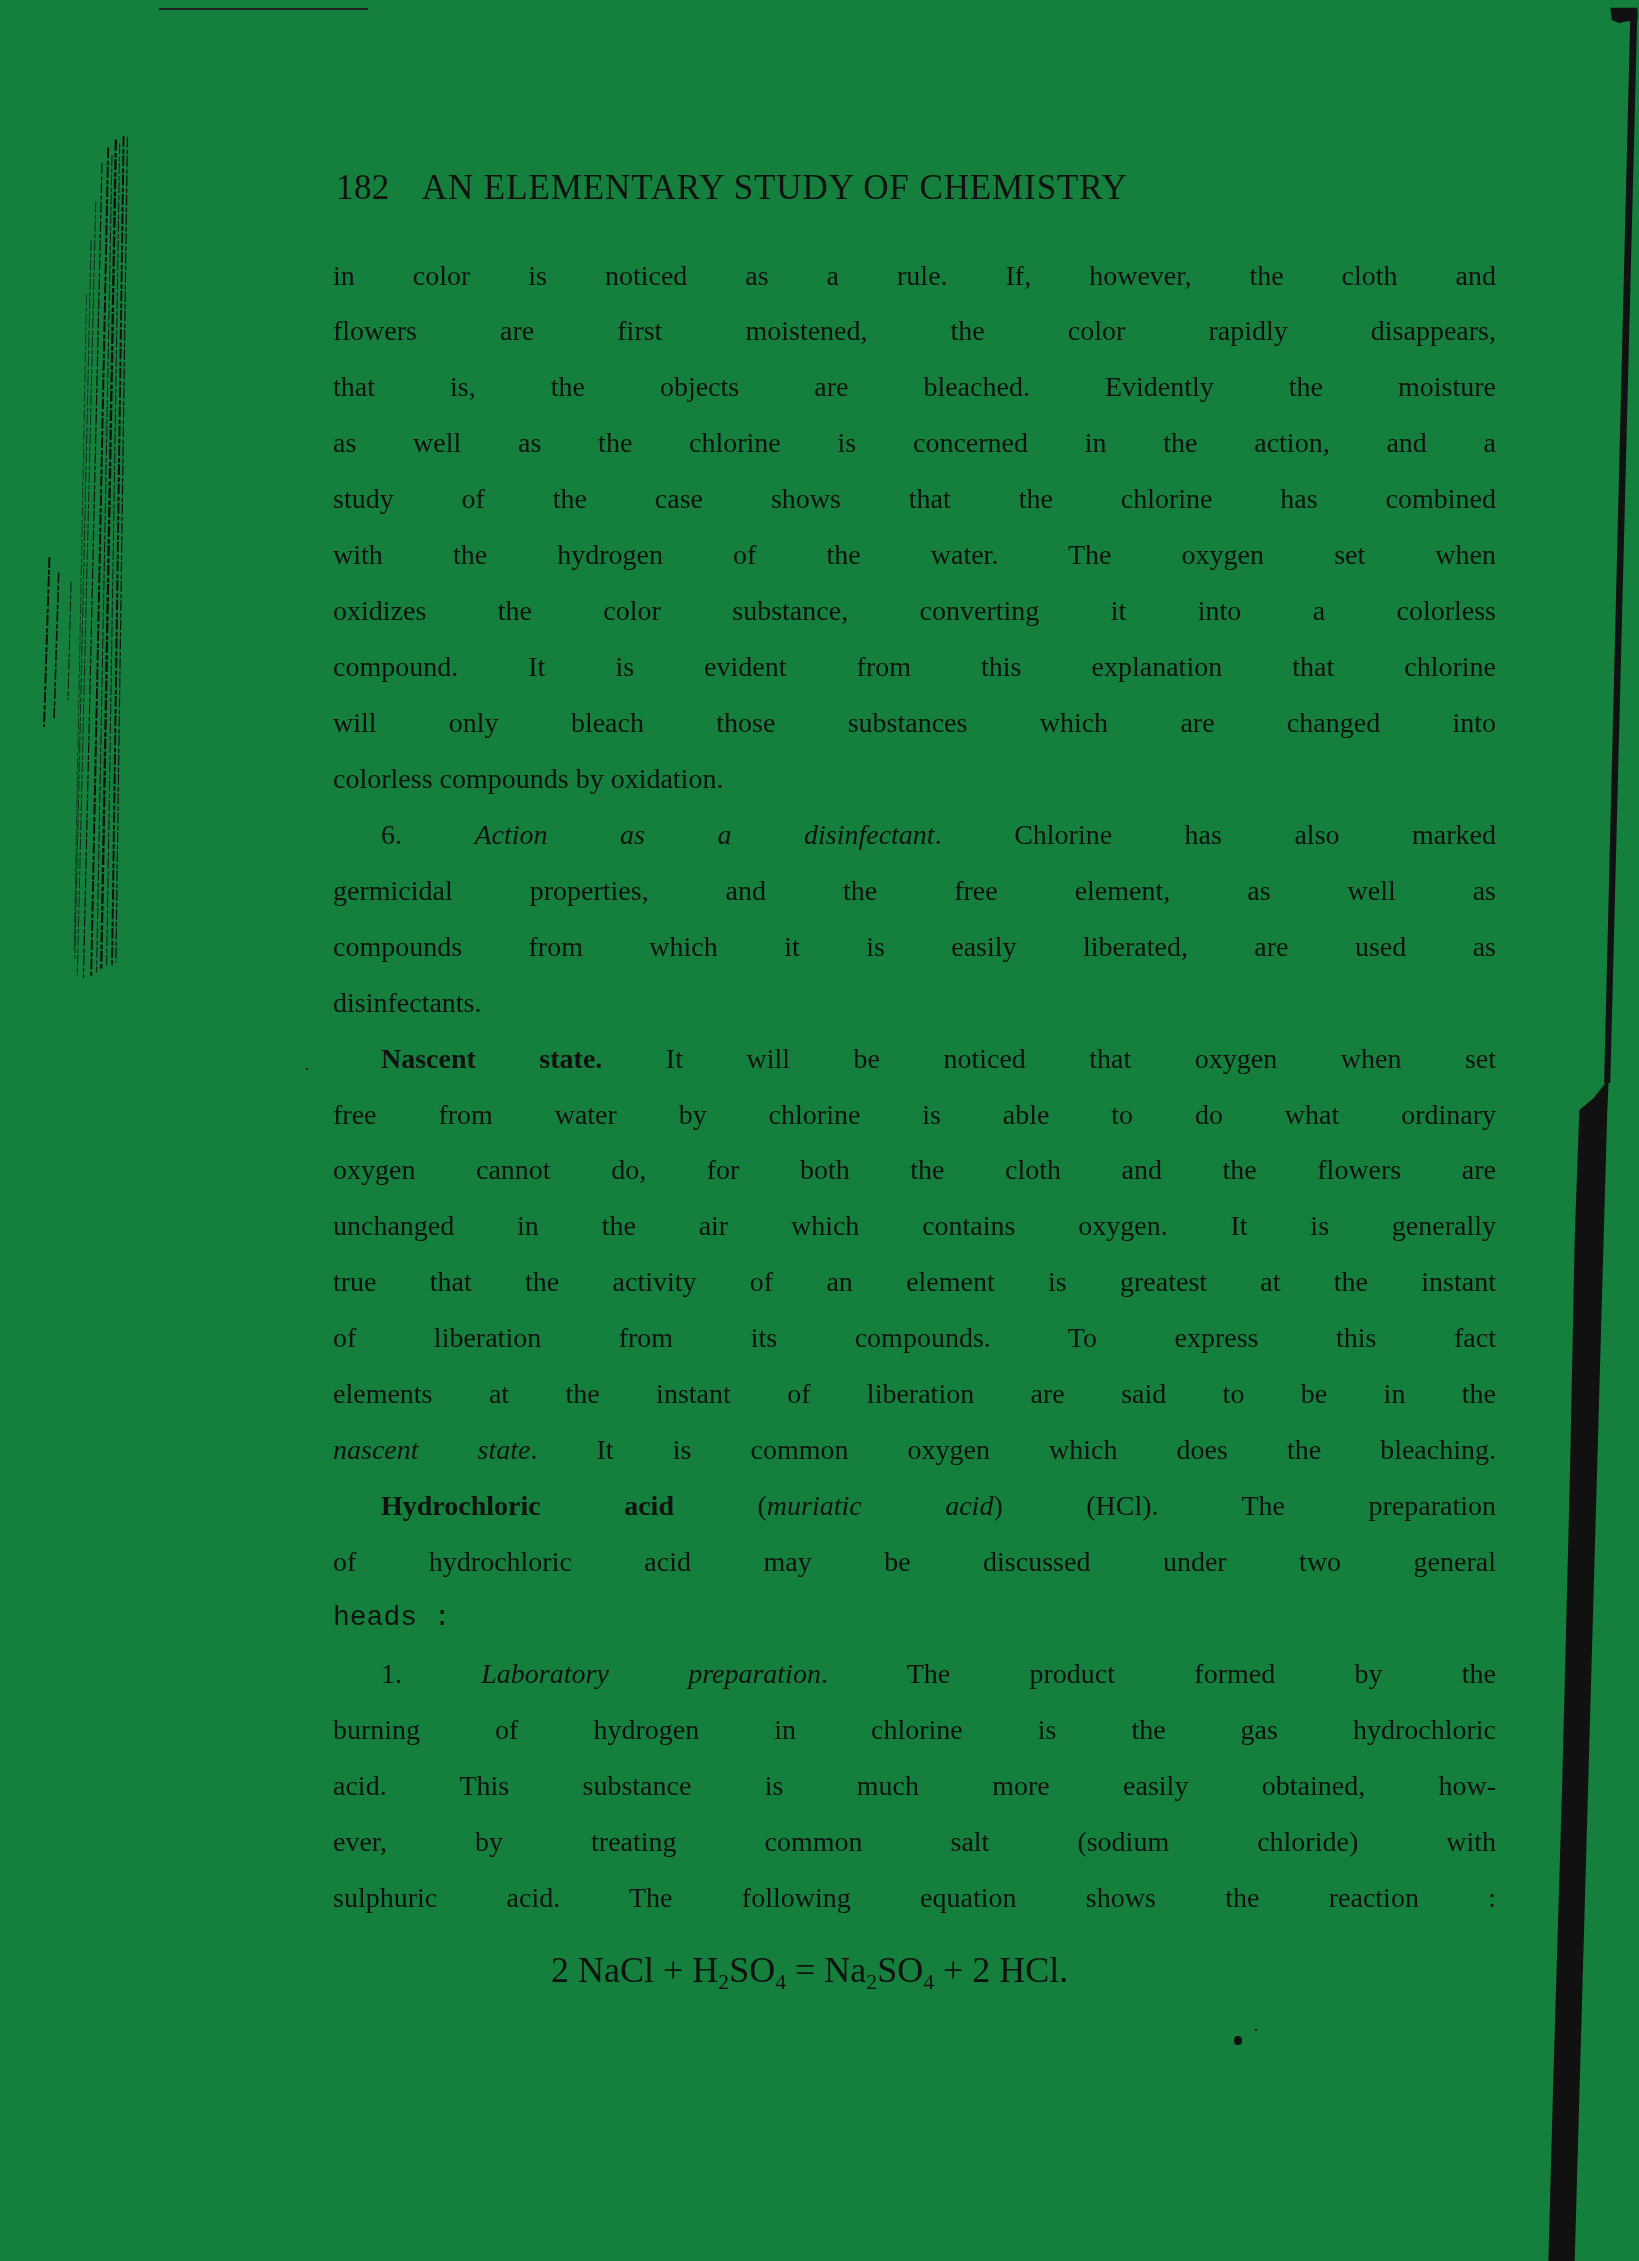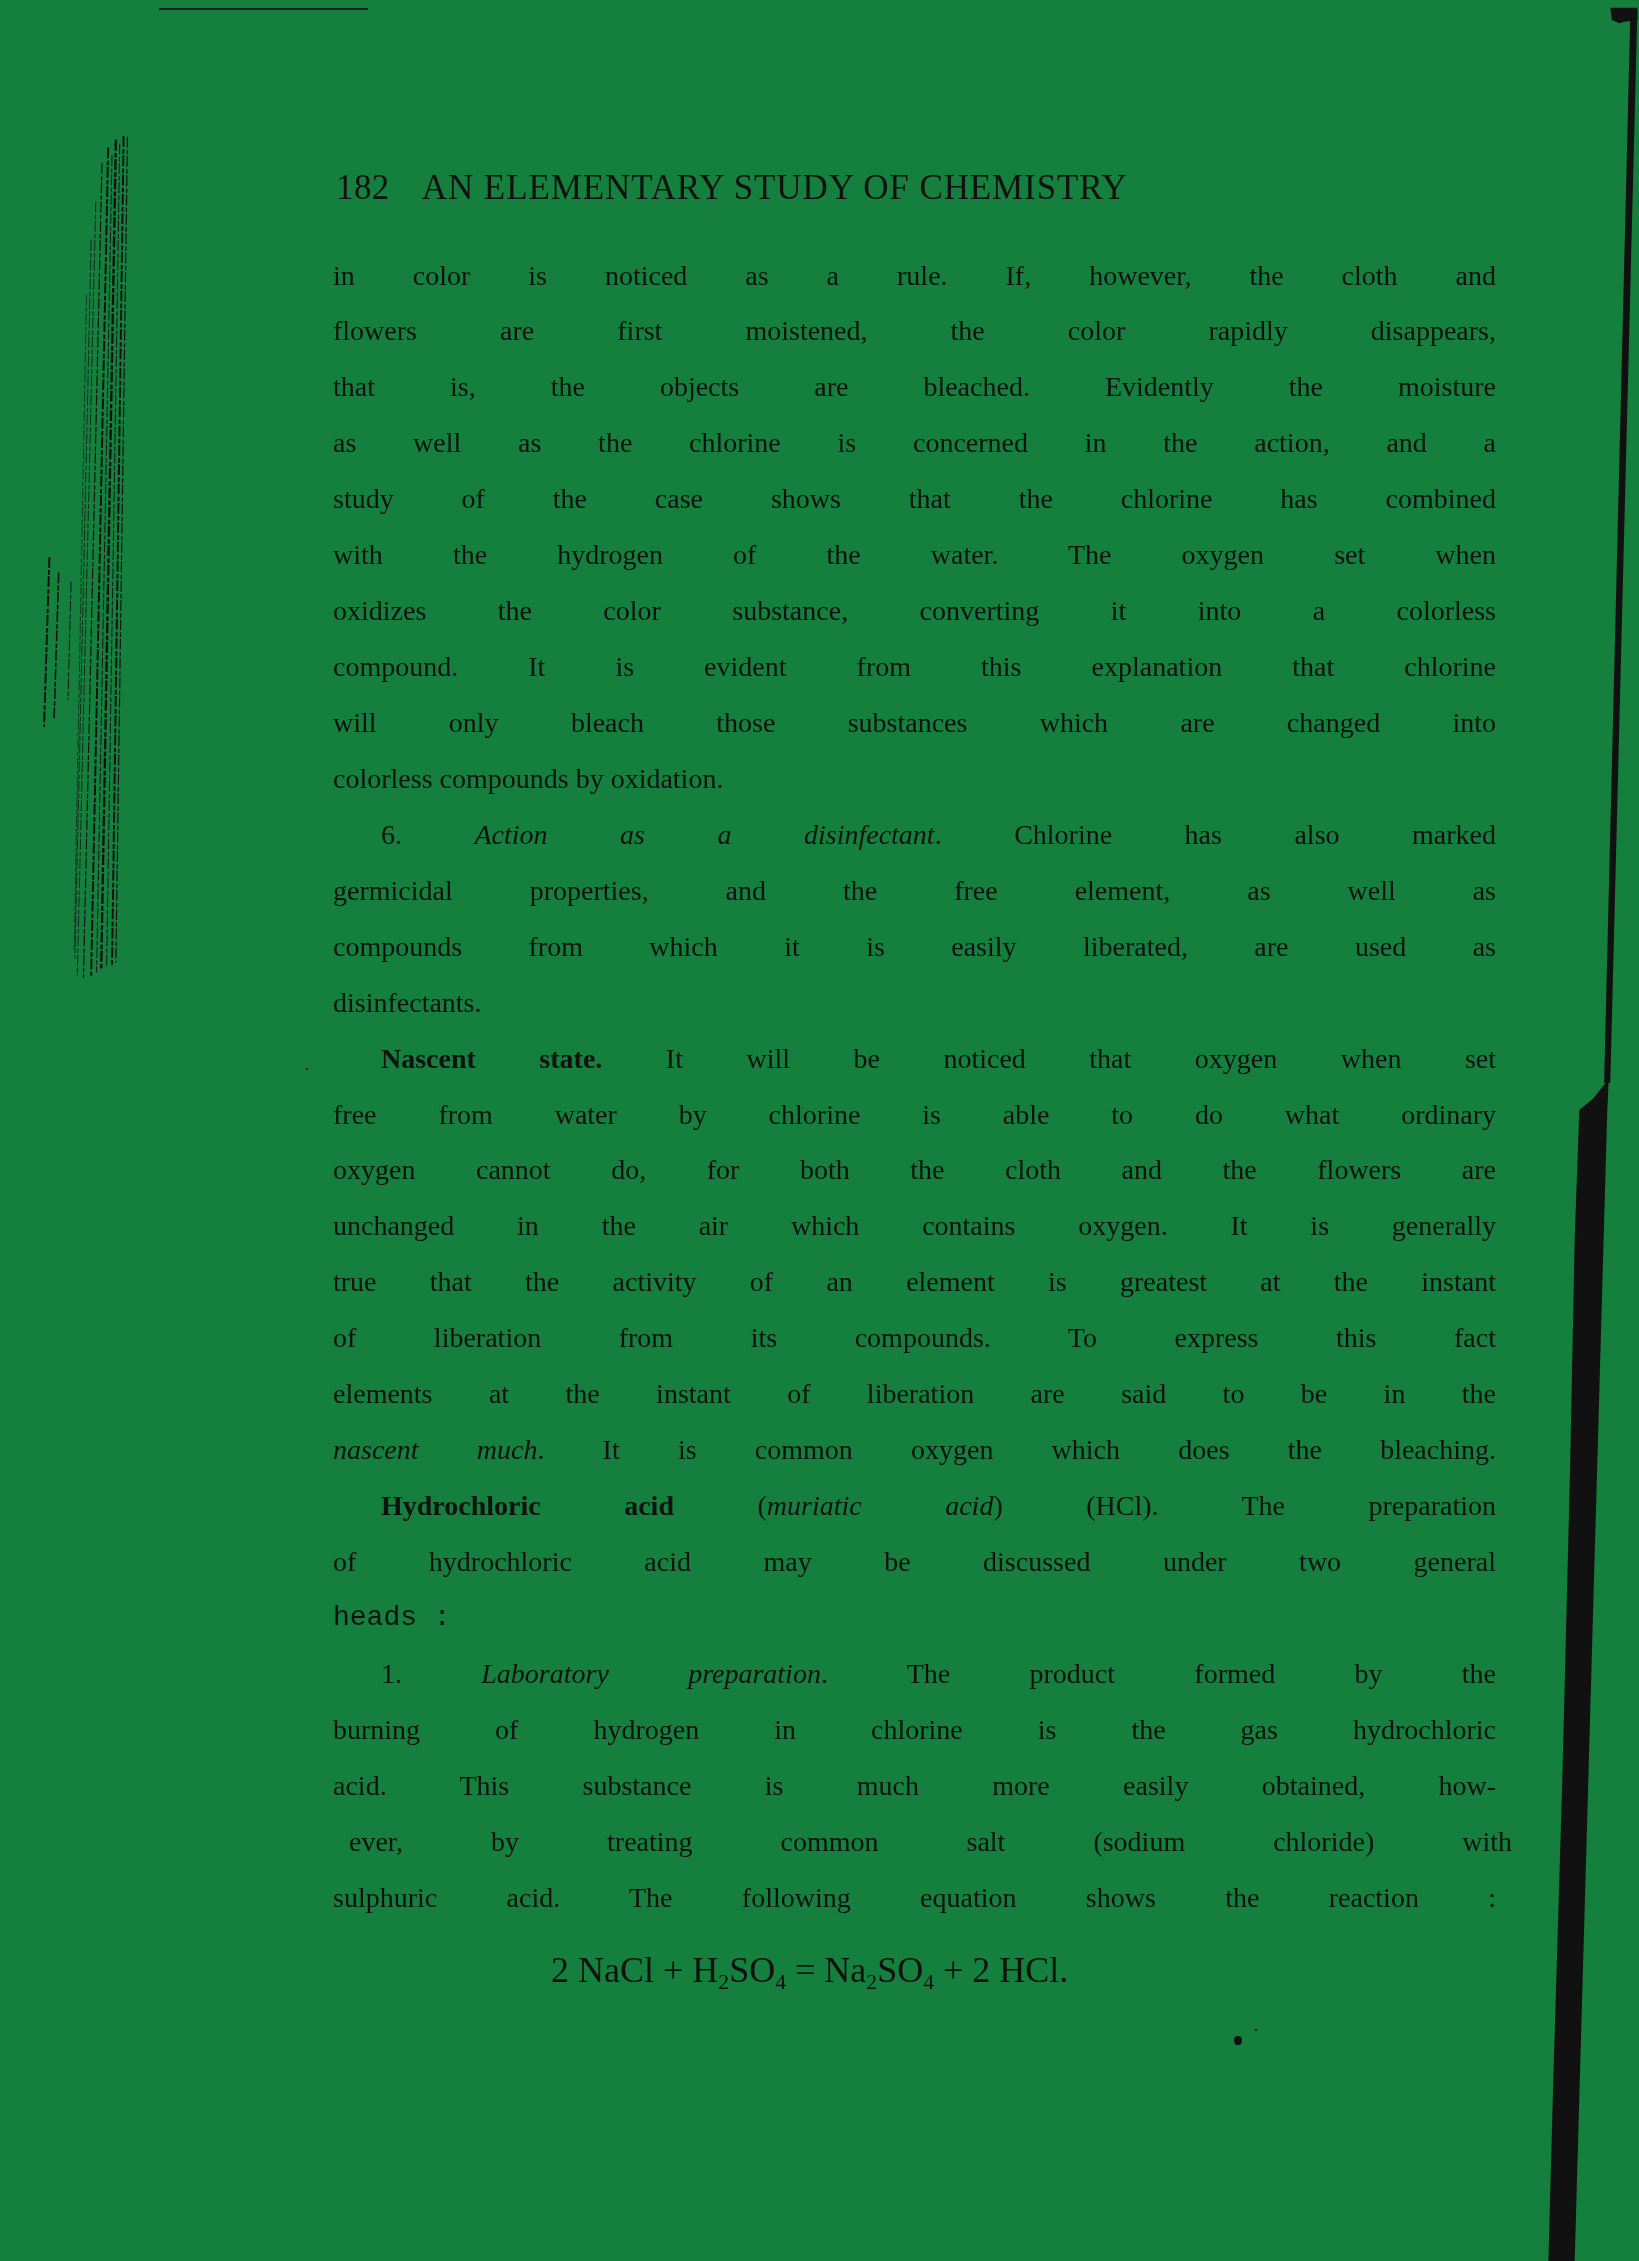--- a/index.html
+++ b/index.html
@@ -75,28 +75,28 @@
       <div class="line" style="top: 863px;"><span class="w">germicidal properties, and the free element, as well as</span></div>
       <div class="line" style="top: 919px;"><span class="w">compounds from which it is easily liberated, are used as</span></div>
       <div class="line nojust" style="top: 975px;"><span class="w">disinfectants.</span></div>
       <div class="line indent" style="top: 1031px;"><span class="w bd">Nascent state.</span><span class="w">  It will be noticed that oxygen when set</span></div>
       <div class="line" style="top: 1087px;"><span class="w">free from water by chlorine is able to do what ordinary</span></div>
       <div class="line" style="top: 1142px;"><span class="w">oxygen cannot do, for both the cloth and the flowers are</span></div>
       <div class="line" style="top: 1198px;"><span class="w">unchanged in the air which contains oxygen.  It is generally</span></div>
       <div class="line" style="top: 1254px;"><span class="w">true that the activity of an element is greatest at the instant</span></div>
       <div class="line" style="top: 1310px;"><span class="w">of liberation from its compounds.  To express this fact</span></div>
       <div class="line" style="top: 1366px;"><span class="w">elements at the instant of liberation are said to be in the</span></div>
-      <div class="line" style="top: 1422px;"><span class="w it">nascent much</span><span class="w">.  It is common oxygen which does the bleaching.</span></div>
+      <div class="line" style="top: 1422px;"><span class="w it">nascent state</span><span class="w">.  It is common oxygen which does the bleaching.</span></div>
       <div class="line indent" style="top: 1478px;"><span class="w bd">Hydrochloric acid</span><span class="w"> (</span><span class="w it">muriatic acid</span><span class="w">) (HCl).  The preparation</span></div>
       <div class="line" style="top: 1534px;"><span class="w">of hydrochloric acid may be discussed under two general</span></div>
       <div class="line nojust" style="top: 1590px; font-family: Liberation Mono, monospace;"><span class="w">heads :</span></div>
       <div class="line indent" style="top: 1646px;"><span class="w">1. </span><span class="w it">Laboratory preparation</span><span class="w">.  The product formed by the</span></div>
       <div class="line" style="top: 1702px;"><span class="w">burning of hydrogen in chlorine is the gas hydrochloric</span></div>
       <div class="line" style="top: 1758px;"><span class="w">acid.  This substance is much more easily obtained, how-</span></div>
-      <div class="line" style="top: 1814px; margin-left: 16px;"><span class="w">ever, by treating common salt (sodium chloride) with</span></div>
+      <div class="line" style="top: 1814px;"><span class="w">ever, by treating common salt (sodium chloride) with</span></div>
       <div class="line" style="top: 1870px;"><span class="w">sulphuric acid.  The following equation shows the reaction :</span></div>
     </div>
 
   <div class="equation" id="equation"><span>2 NaCl + H</span><sub>2</sub><span>SO</span><sub>4</sub><span> = Na</span><sub>2</sub><span>SO</span><sub>4</sub><span> + 2 HCl.</span></div>
 
   <div class="speck" style="left:1234px; top:2036px; width:7.7px; height:8.5px;"></div>
   <div class="speck" style="left:1255px; top:2029px; width:2.3px; height:1.5px;"></div>
   <div class="speck" style="left:306px; top:1068px; width:2.3px; height:2.3px;"></div>
 </div>
 

